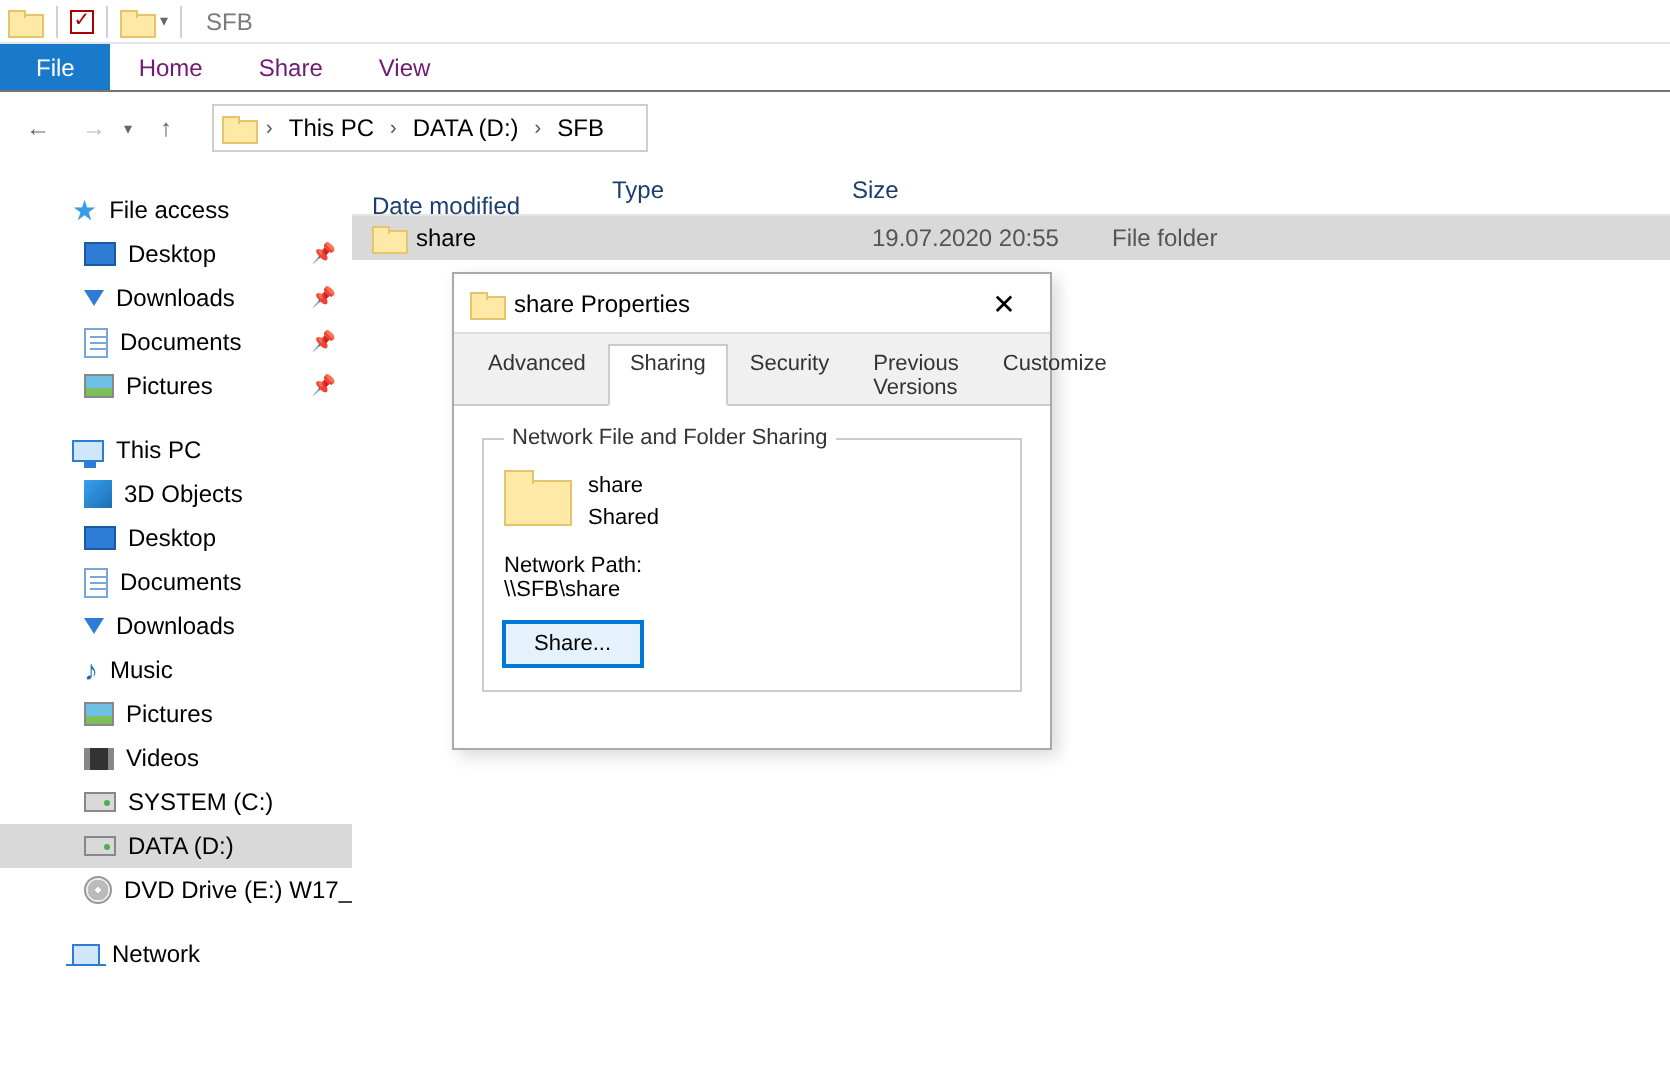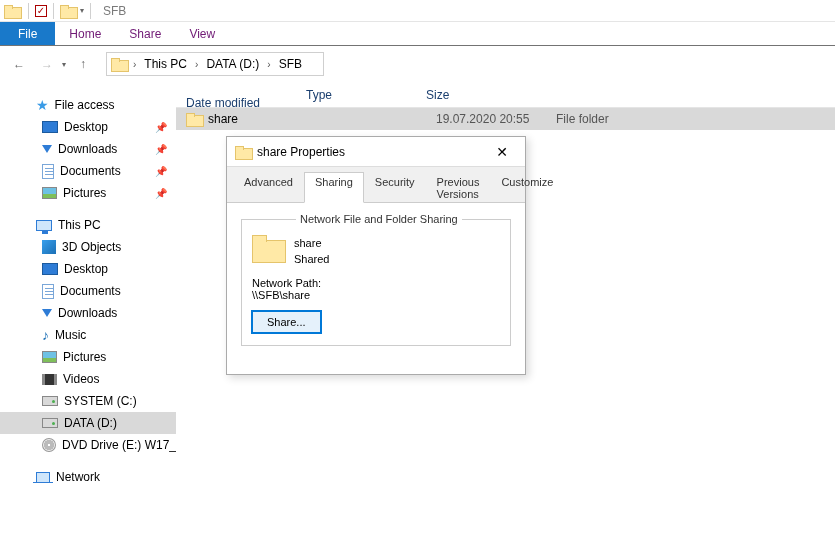--- a/index.html
+++ b/index.html
@@ -170,21 +170,21 @@
   }
   .dlg-body {
     padding: 10px 14px 16px 14px;
     font-size:11px;
   }
   fieldset.group {
     border:1px solid #ccc;
     margin:0 0 12px 0;
     padding:10px 10px 12px 10px;
   }
-  fieldset.group legend { padding:0 4px; color:#333;margin-left:44px;}
+  fieldset.group legend { padding:0 4px; color:#333;}
   .share-row { display:flex; gap:10px; align-items:flex-start; }
   .share-row .info { line-height:16px; }
   .btn {
     display:inline-flex; align-items:center; justify-content:center;
     height:22px;
     padding: 0 14px;
     background:#e1e1e1;
     border:1px solid #adadad;
     font-size:11px;
     gap:5px;

